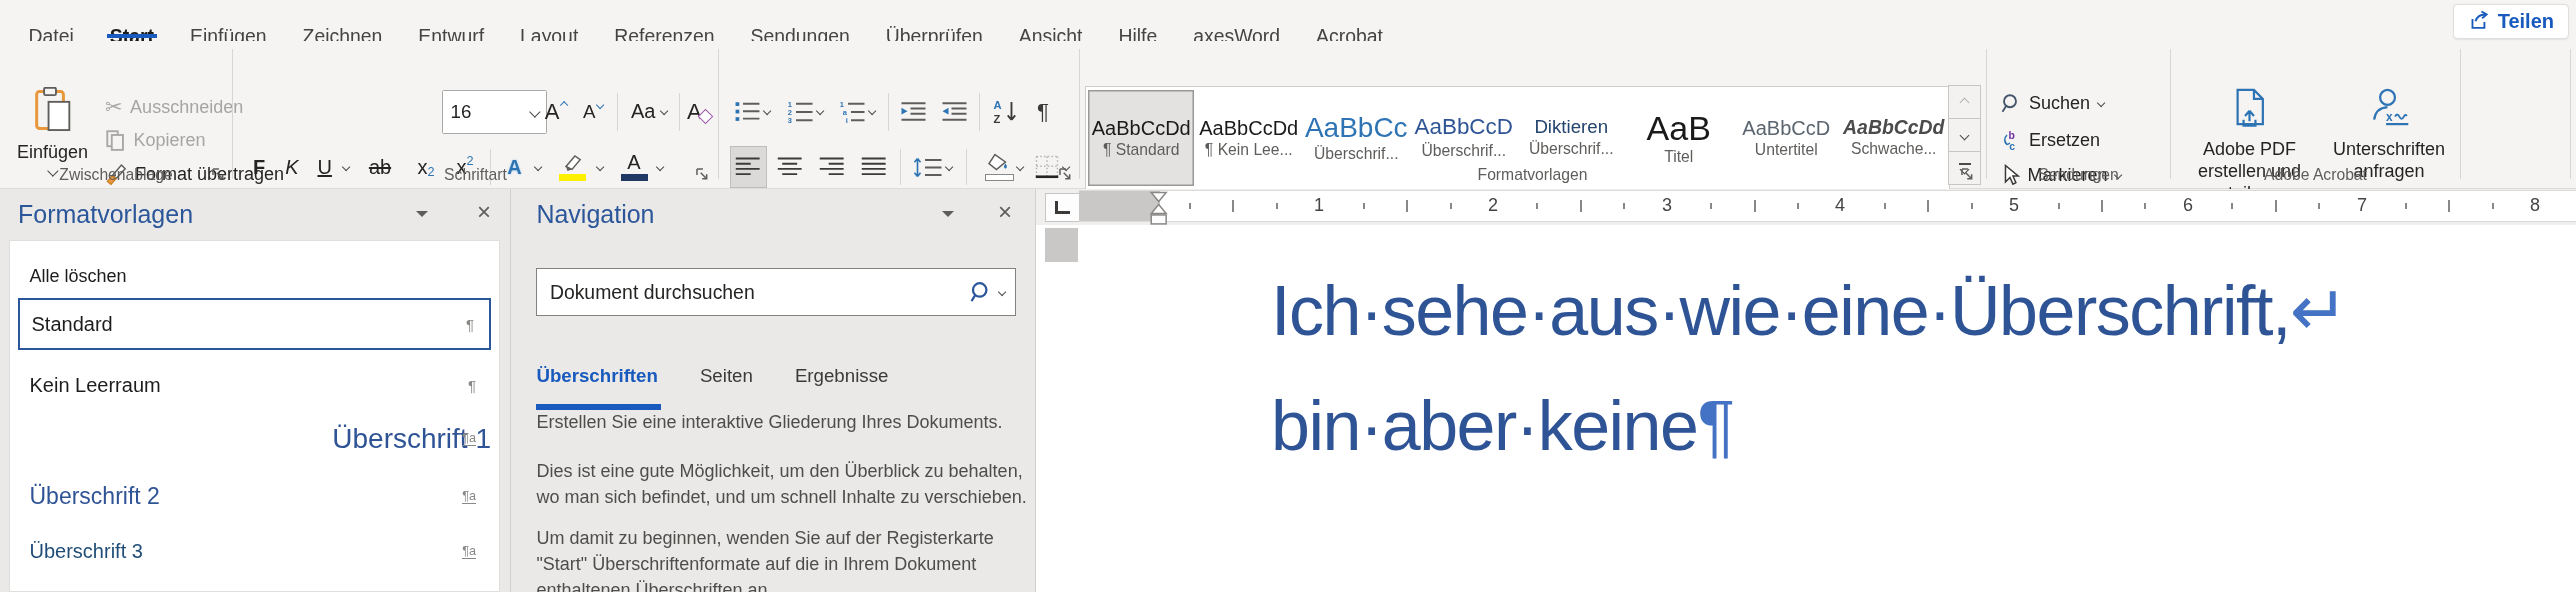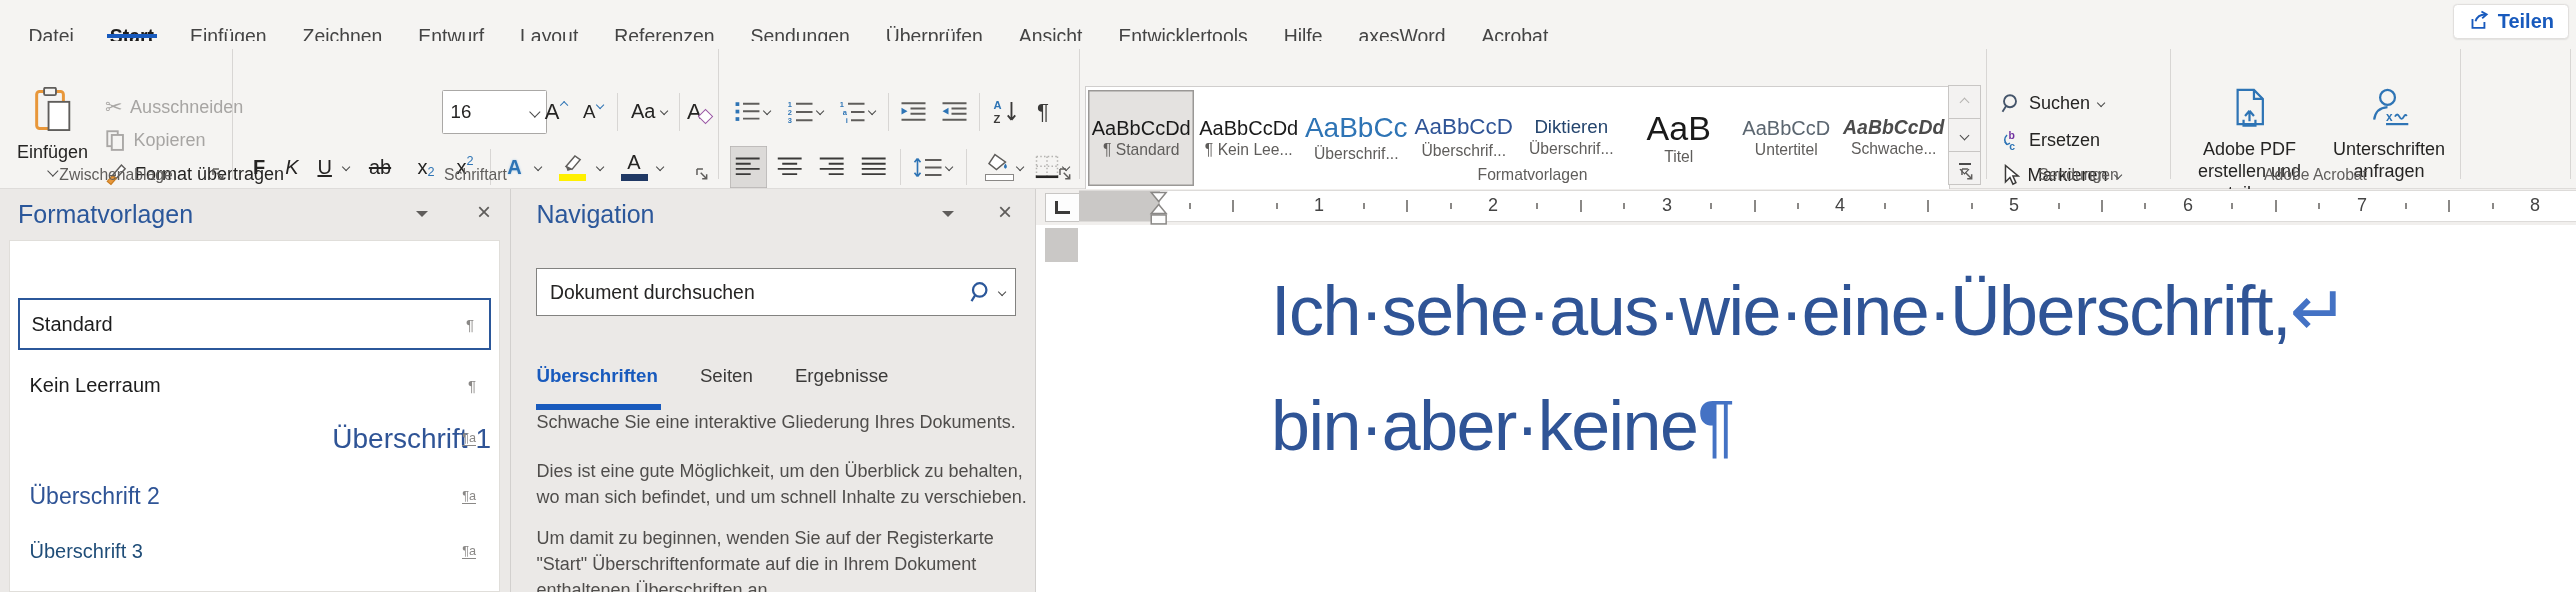--- a/index.html
+++ b/index.html
@@ -102,21 +102,20 @@
         <div class="tab">Datei</div>
         <div class="tab active">Start</div>
         <div class="tab">Einfügen</div>
         <div class="tab">Zeichnen</div>
         <div class="tab">Entwurf</div>
         <div class="tab">Layout</div>
         <div class="tab">Referenzen</div>
         <div class="tab">Sendungen</div>
         <div class="tab">Überprüfen</div>
         <div class="tab">Ansicht</div>
-        <div class="tab">Entwicklertools</div>
         <div class="tab">Hilfe</div>
         <div class="tab">axesWord</div>
         <div class="tab">Acrobat</div>
       </div>
     <div class="share-btn">
       <span class="iconbox">
         <svg width="22.4" height="22.4" viewBox="0 0 30 30">
             <path d="M6 12 v12 h16 v-8" fill="none" stroke="#185ABD" stroke-width="2.5"></path>
             <path d="M10 15 C12 9 17 6 23 6" fill="none" stroke="#185ABD" stroke-width="2.5"></path>
             <path d="M18 2 L25 6 L19 11" fill="none" stroke="#185ABD" stroke-width="2.5"></path>
@@ -481,20 +480,23 @@
     <div class="vsep" style="left:2460px"></div>
 
     <div class="vsep" style="left:2570px"></div>
   </div>
 
   <div class="pane" style="left:0;width:510px">
     <div class="pane-title">Formatvorlagen</div>
     <div class="pane-menu" style="left:416px"></div>
     <div class="pane-close" style="left:477px">×</div>
     <div id="stylelist" class="stylelist">
+        <div class="sl-row" style="top: 18px; height: 34px;">
+          <div class="st-clear">Alle löschen</div>
+        </div>
         <div class="sl-row sel" style="top: 57px; height: 48px;">
           <div class="st-standard">Standard</div>
           <div class="sl-mark">¶</div>
         </div>
         <div class="sl-row" style="top: 126px; height: 36px;">
           <div class="st-nospace">Kein Leerraum</div>
           <div class="sl-mark">¶</div>
         </div>
         <div class="sl-row" style="top: 172px; height: 51px; justify-content: flex-end;">
           <div class="st-h1">Überschrift 1</div>
@@ -525,21 +527,21 @@
           </svg>
       </span>
       <span class="cv" style="width:5.2px;height:5.2px"></span>
     </div>
     <div id="navtabs" class="navtabs">
         <div class="ntab active">Überschriften</div>
         <div class="ntab">Seiten</div>
         <div class="ntab">Ergebnisse</div>
       </div>
     <div id="navps" class="navps">
-        <p style="top: 4.5px;">Schwache Sie eine interaktive Gliederung Ihres Dokuments.</p>
+        <p style="top: 4.5px;">Erstellen Sie eine interaktive Gliederung Ihres Dokuments.</p>
         <p style="top: 54px;">Dies ist eine gute Möglichkeit, um den Überblick zu behalten, wo man sich befindet, und um schnell Inhalte zu verschieben.</p>
         <p style="top: 121px;">Um damit zu beginnen, wenden Sie auf der Registerkarte "Start" Überschriftenformate auf die in Ihrem Dokument enthaltenen Überschriften an.</p>
       </div>
   </div>
   <div class="psep" style="left:1035px"></div>
 
   <div class="docarea">
     <div class="rulerstrip">
       <div class="tabsel">
           <div class="lglyph"></div>

